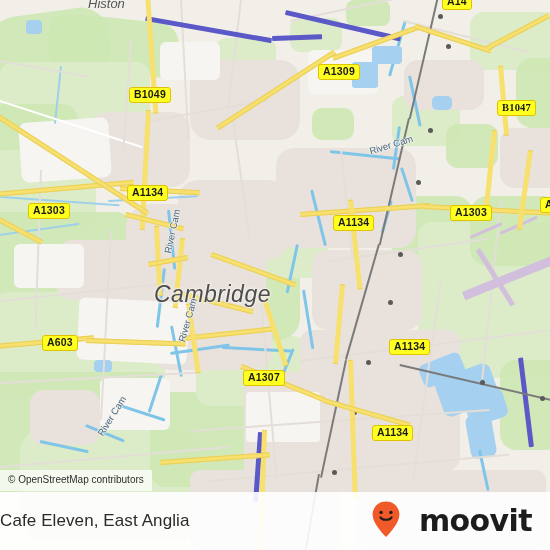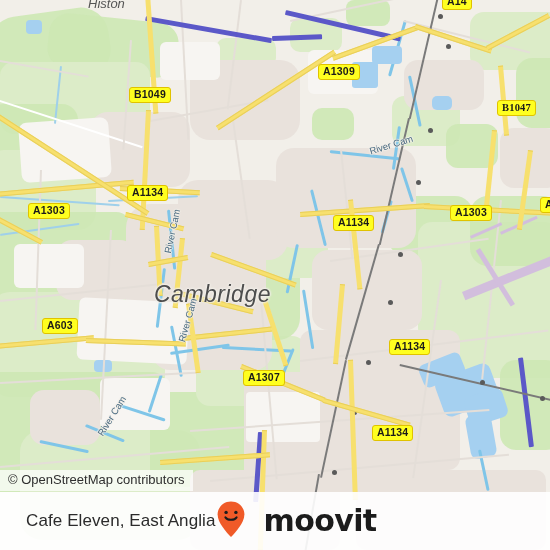--- a/index.html
+++ b/index.html
@@ -114,35 +114,35 @@
     border-right:11px solid transparent;
     border-top:12px solid #ffffff;
   }
   .pin-svg { display:block; }
 
   
   #attrib {
     position:absolute; left:0; top:470px;
     background:rgba(255,255,255,.72);
     color:#2e2e2e;
-    font-size:13px;
+    font-size:10px;
     padding:3px 8px 4px 8px;
     line-height:14px;
     z-index:30;
     white-space:nowrap;
   }
 
   
   #footer {
     position:absolute; left:0; bottom:0;
     width:550px; height:58px;
     background:rgba(255,255,255,.90);
     z-index:50;
-    display:flex; align-items:center; justify-content:flex-start;
-    padding:0 18px 0 26px;
+    display:flex; align-items:center; justify-content:space-between;
+    padding:0 18px 0 0;
   }
   #footer-title {
     color:#2b2b2b;
     font-size:17px;
     letter-spacing:.1px;
     white-space:nowrap;
   }
   #brand { display:flex; align-items:center; gap:18px; }
   #brand-word {
     color:#1c1c1c;
@@ -383,21 +383,21 @@
     <div class="mlayer">
       <div class="shield" style="left:318px; top:64px;">A1309</div>
       <div class="shield" style="left:129px; top:87px;">B1049</div>
       <div class="shield" style="left:497px; top:100px;font-family:Liberation Serif, serif;">B1047</div>
       <div class="shield" style="left:442px; top:-6px;">A14</div>
       <div class="shield" style="left:127px; top:185px;">A1134</div>
       <div class="shield" style="left:28px;  top:203px;">A1303</div>
       <div class="shield" style="left:450px; top:205px;">A1303</div>
       <div class="shield" style="left:333px; top:215px;">A1134</div>
       <div class="shield" style="left:389px; top:339px;">A1134</div>
-      <div class="shield" style="left:42px;  top:318px;">A603</div>
+      <div class="shield" style="left:42px;  top:335px;">A603</div>
       <div class="shield" style="left:243px; top:370px;">A1307</div>
       <div class="shield" style="left:372px; top:425px;">A1134</div>
       <div class="shield" style="left:540px; top:197px;">A1307</div>
     </div>
 
 
     <div id="attrib">© OpenStreetMap contributors</div>
   </div>
 
   <div id="footer">

